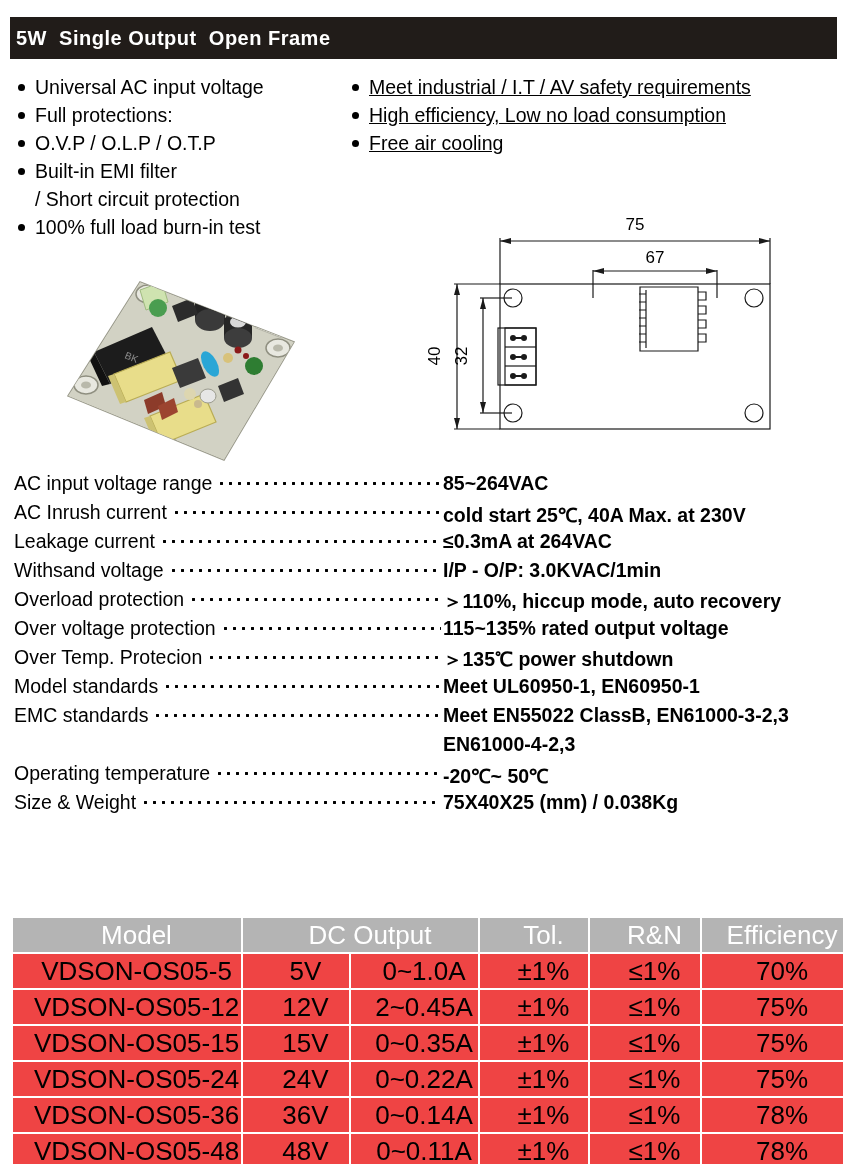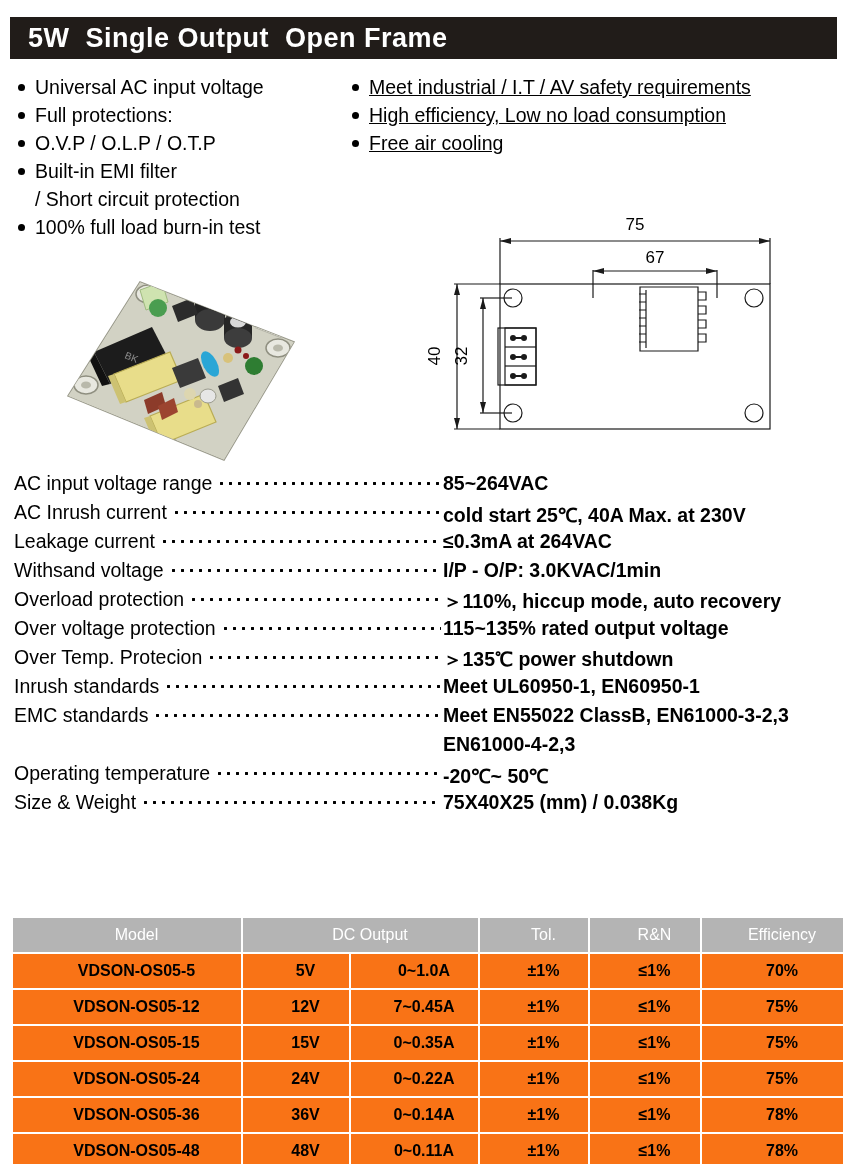--- a/index.html
+++ b/index.html
@@ -22,24 +22,24 @@
     left: 10px;
     top: 17px;
     width: 827px;
     height: 42px;
     background: #211c19;
     display: flex;
     align-items: center;
   }
   .title-text {
     color: #ffffff;
-    font-size: 27px;
+    font-size: 20px;
     font-weight: bold;
     letter-spacing: 0.5px;
-    padding-left: 18px;
+    padding-left: 6px;
     white-space: pre;
   }
 
   
   .features {
     position: absolute;
     left: 0;
     top: 74px;
     width: 857px;
     height: 190px;
@@ -146,35 +146,34 @@
     left: 11px;
     top: 916px;
     width: 822px;
     border-collapse: separate;
     border-spacing: 2px 2px;
     table-layout: fixed;
   }
   .model-table th,
   .model-table td {
     height: 32px;
-    font-size: 16px;
+    font-size: 26px;
     font-weight: normal;
     text-align: center;
     vertical-align: middle;
     white-space: nowrap;
     padding-left: 20px;
   }
   .model-table thead th {
     background: #b4b4b4;
     color: #ffffff;
   }
   .model-table tbody td {
-    background: #f97316;
+    background: #ef4444;
     color: #000000;
-    font-weight: bold;
   }
   .col-model { width: 228px; }
   .col-volt  { width: 106px; }
   .col-curr  { width: 127px; }
   .col-tol   { width: 108px; }
   .col-rn    { width: 110px; }
   .col-eff   { width: 141px; }
 </style>
 </head>
 <body>
@@ -415,21 +414,21 @@
       <span class="spec-name">Over voltage protection</span>
       <span class="spec-leader"></span>
       <span class="spec-value">115~135% rated output voltage</span>
     </div>
     <div class="spec-row">
       <span class="spec-name">Over Temp. Protecion</span>
       <span class="spec-leader"></span>
       <span class="spec-value">＞135℃ power shutdown</span>
     </div>
     <div class="spec-row">
-      <span class="spec-name">Inrush standards</span>
+      <span class="spec-name">Model standards</span>
       <span class="spec-leader"></span>
       <span class="spec-value">Meet UL60950-1, EN60950-1</span>
     </div>
     <div class="spec-row">
       <span class="spec-name">EMC standards</span>
       <span class="spec-leader"></span>
       <span class="spec-value">Meet EN55022 ClassB, EN61000-3-2,3</span>
     </div>
     <div class="spec-row cont">
       <span class="spec-name"></span>
@@ -471,21 +470,21 @@
         <td>VDSON-OS05-5</td>
         <td>5V</td>
         <td>0~1.0A</td>
         <td>±1%</td>
         <td>≤1%</td>
         <td>70%</td>
       </tr>
       <tr>
         <td>VDSON-OS05-12</td>
         <td>12V</td>
-        <td>7~0.45A</td>
+        <td>2~0.45A</td>
         <td>±1%</td>
         <td>≤1%</td>
         <td>75%</td>
       </tr>
       <tr>
         <td>VDSON-OS05-15</td>
         <td>15V</td>
         <td>0~0.35A</td>
         <td>±1%</td>
         <td>≤1%</td>

